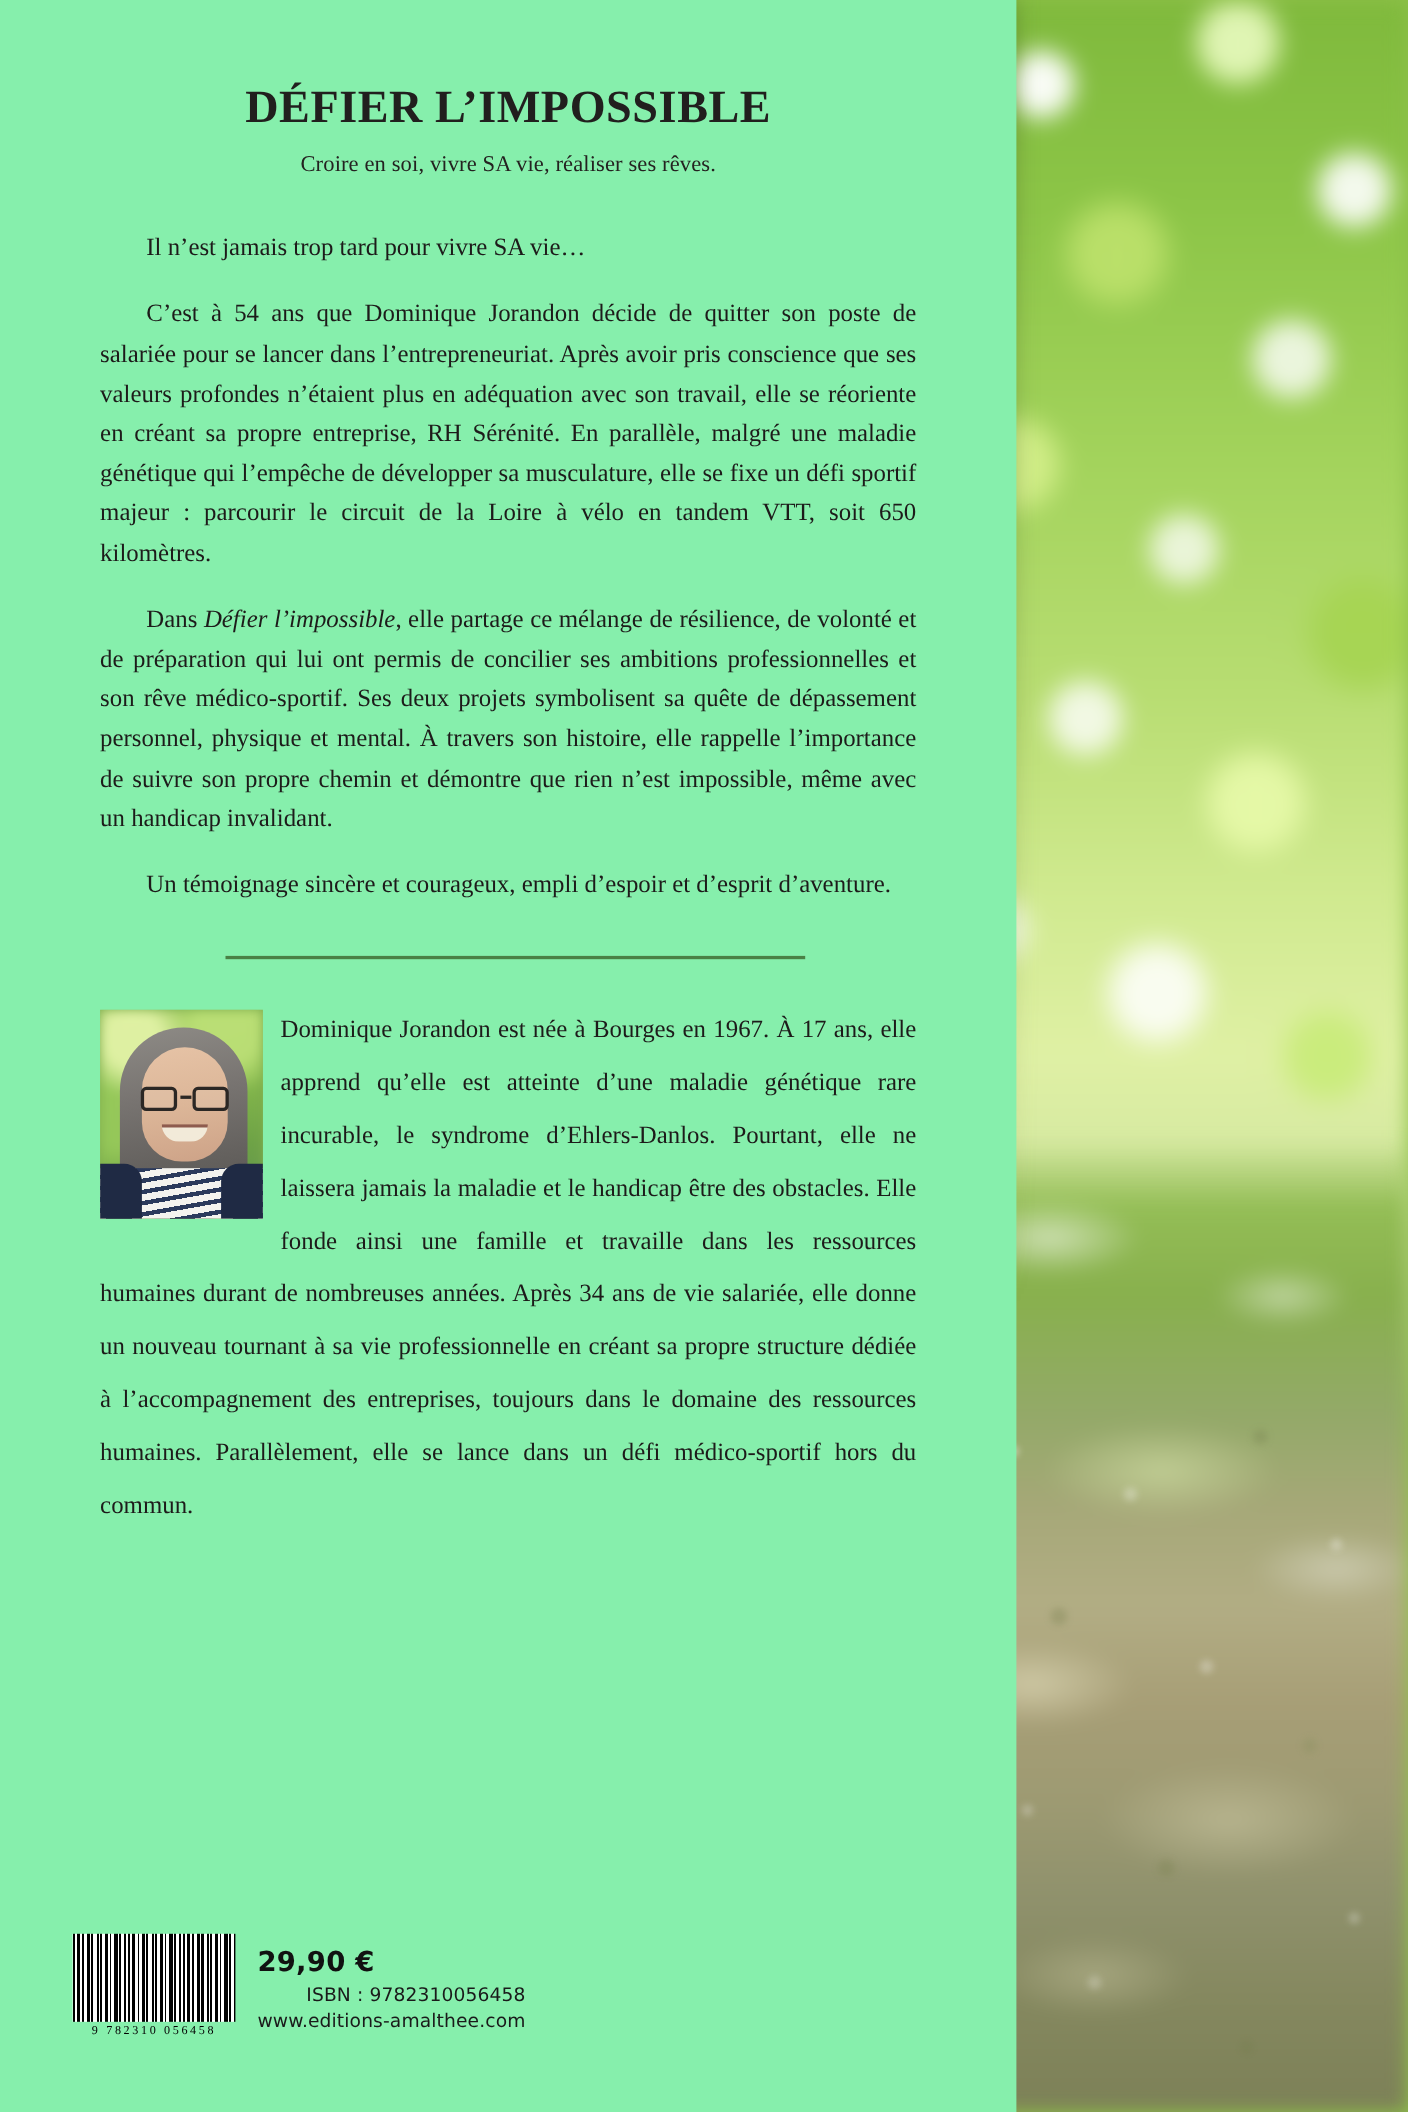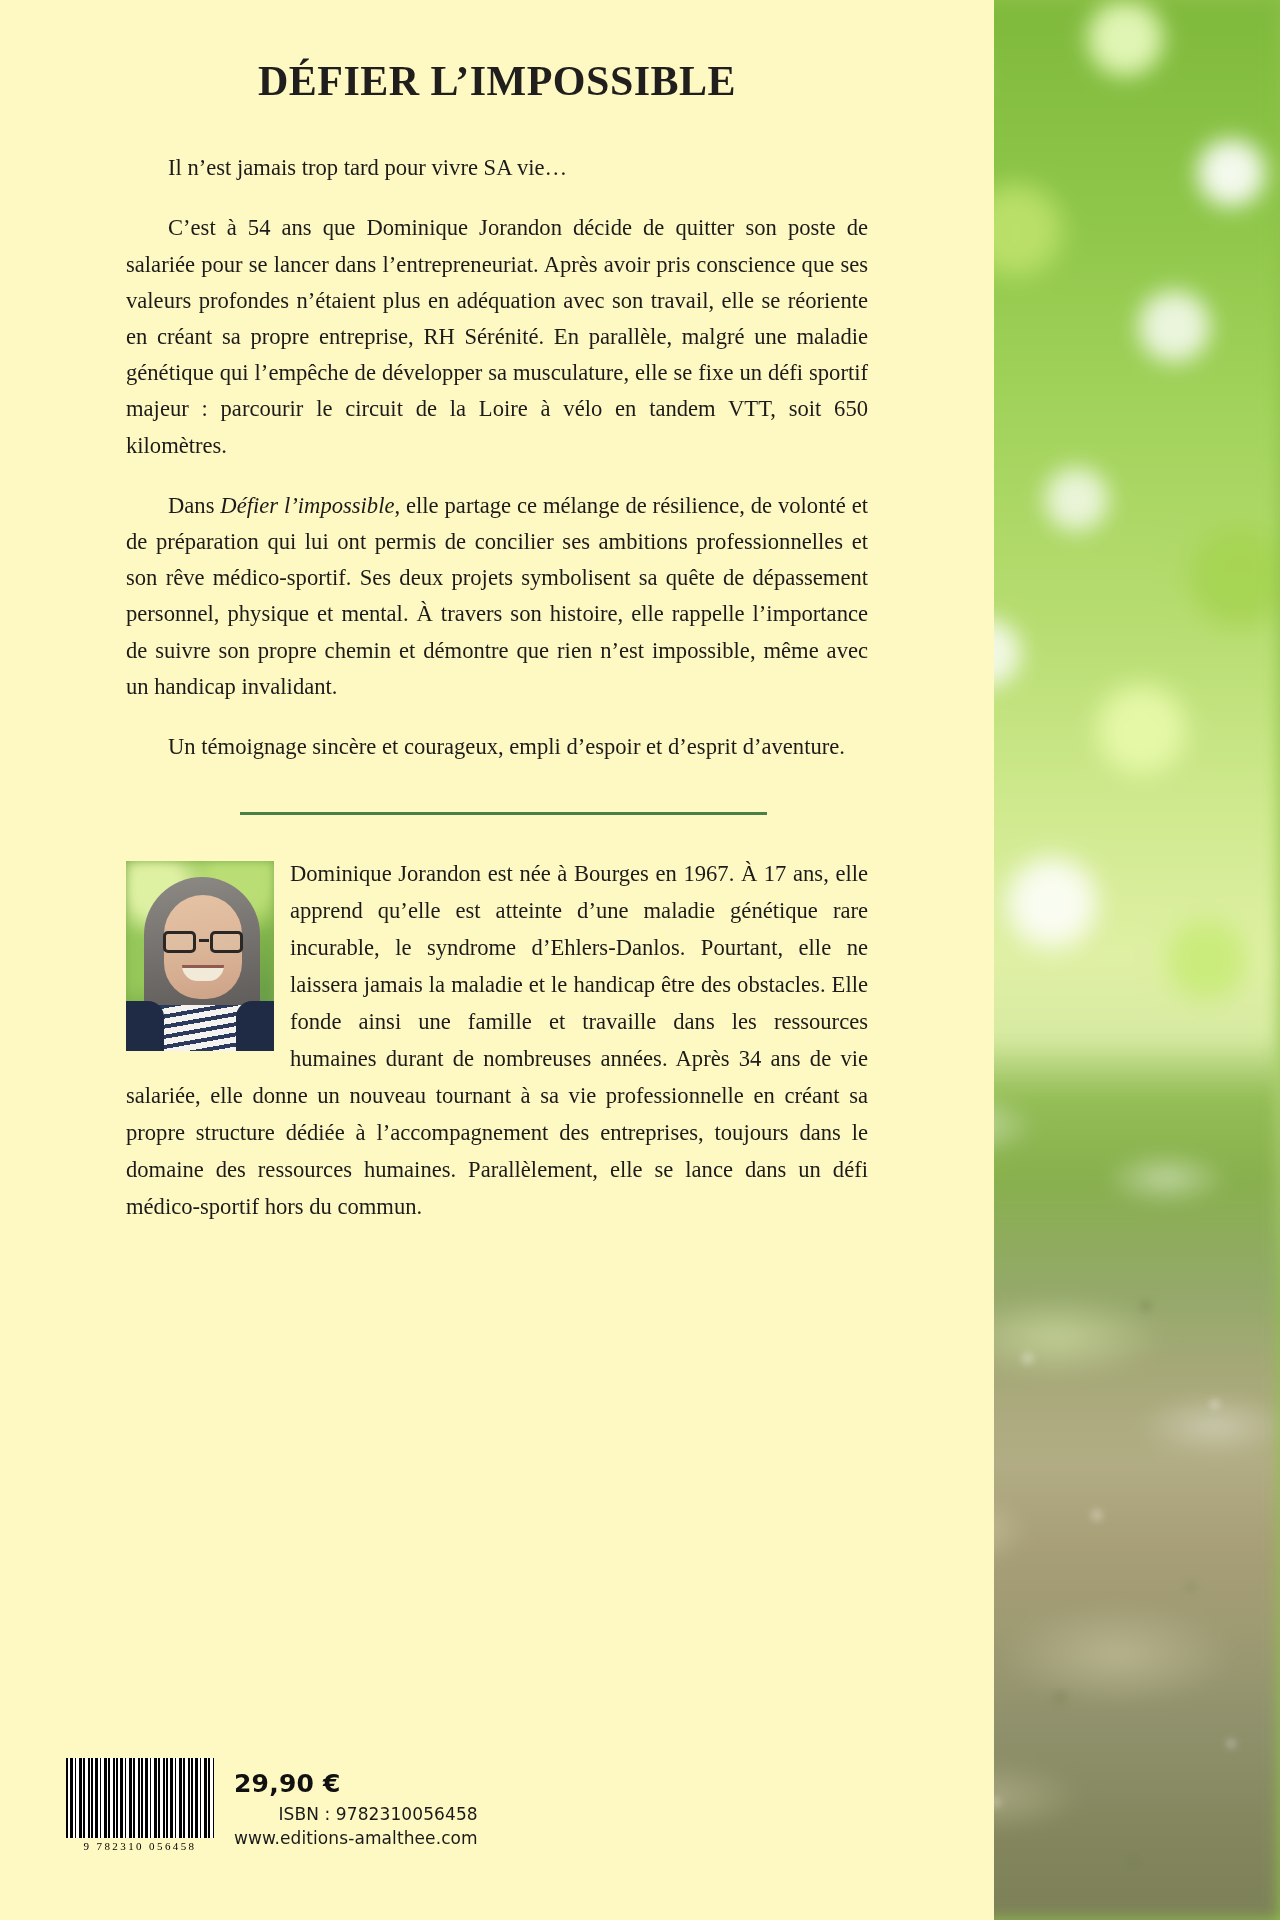--- a/index.html
+++ b/index.html
@@ -94,24 +94,24 @@
     left: -4px; top: 0;
     width: 52px; height: 62%;
     background: linear-gradient(180deg, rgba(70,96,40,.55), rgba(96,120,56,.25) 70%, transparent);
     filter: blur(11px);
   }
 
   
   #content {
     position: absolute;
     top: 0; left: 0;
-    width: 994px;
+    width: 924px;
     height: 1920px;
-    background: #fef9c3;
-    padding: 0;
+    background: #86efac;
+    padding: 17px;
   }
 
   
   #title-block { text-align: center; padding-top: 58px; }
 
   #book-title {
     font-size: 42px;
     font-weight: bold;
     letter-spacing: .5px;
     color: #211f1e;
@@ -235,21 +235,21 @@
   #author-photo .jacket-r {
     position: absolute;
     bottom: 0; width: 38px; height: 50px;
     background: #1f2a44;
   }
   #author-photo .jacket-l { left: 0; border-radius: 0 16px 0 0; }
   #author-photo .jacket-r { right: 0; border-radius: 16px 0 0 0; }
 
   #bio p {
     font-size: 22.6px;
-    line-height: 37px;
+    line-height: 48px;
     color: #1d1b1a;
     text-align: justify;
   }
 
   
   #footer {
     position: absolute;
     left: 66px;
     bottom: 68px;
     display: flex;
@@ -300,20 +300,21 @@
   <div class="layer canopy"></div>
   <div class="layer path"></div>
   <div class="layer speckle"></div>
   <div class="trunk"></div>
 </div>
 
 <div id="content">
 
   <div id="title-block">
     <h1 id="book-title">DÉFIER L’IMPOSSIBLE</h1>
+    <div id="book-subtitle">Croire en soi, vivre SA vie, réaliser ses rêves.</div>
   </div>
 
   <div id="blurb">
     <p>Il n’est jamais trop tard pour vivre SA vie…</p>
     <p class="gap">C’est à 54 ans que Dominique Jorandon décide de quitter son poste de salariée pour se lancer dans l’entrepreneuriat. Après avoir pris conscience que ses valeurs profondes n’étaient plus en adéquation avec son travail, elle se réoriente en créant sa propre entreprise, RH Sérénité. En parallèle, malgré une maladie génétique qui l’empêche de développer sa musculature, elle se fixe un défi sportif majeur : parcourir le circuit de la Loire à vélo en tandem VTT, soit 650 kilomètres.</p>
     <p class="gap"><span>Dans </span><em>Défier l’impossible</em><span>, elle partage ce mélange de résilience, de volonté et de préparation qui lui ont permis de concilier ses ambitions professionnelles et son rêve médico-sportif.  Ses deux projets symbolisent sa quête de dépassement personnel, physique et mental. À travers son histoire, elle rappelle l’importance de suivre son propre chemin et démontre que rien n’est impossible, même avec un handicap invalidant.</span></p>
     <p class="gap">Un témoignage sincère et courageux, empli d’espoir et d’esprit d’aventure.</p>
   </div>
 
   <div id="divider-wrap">

